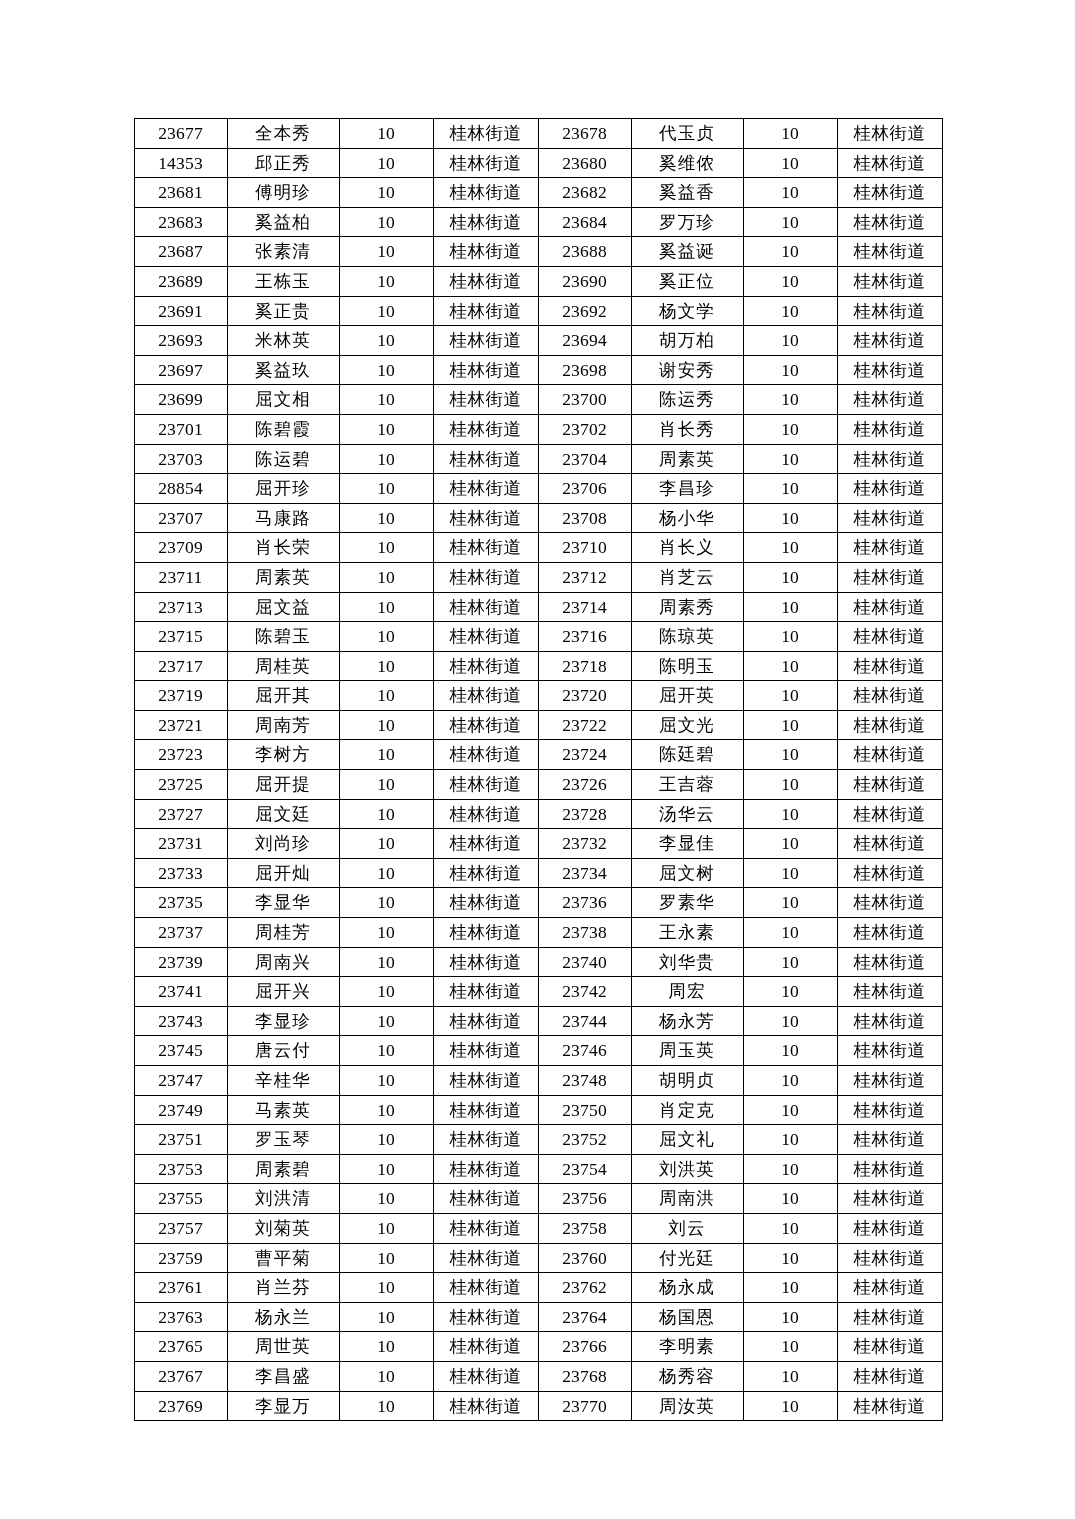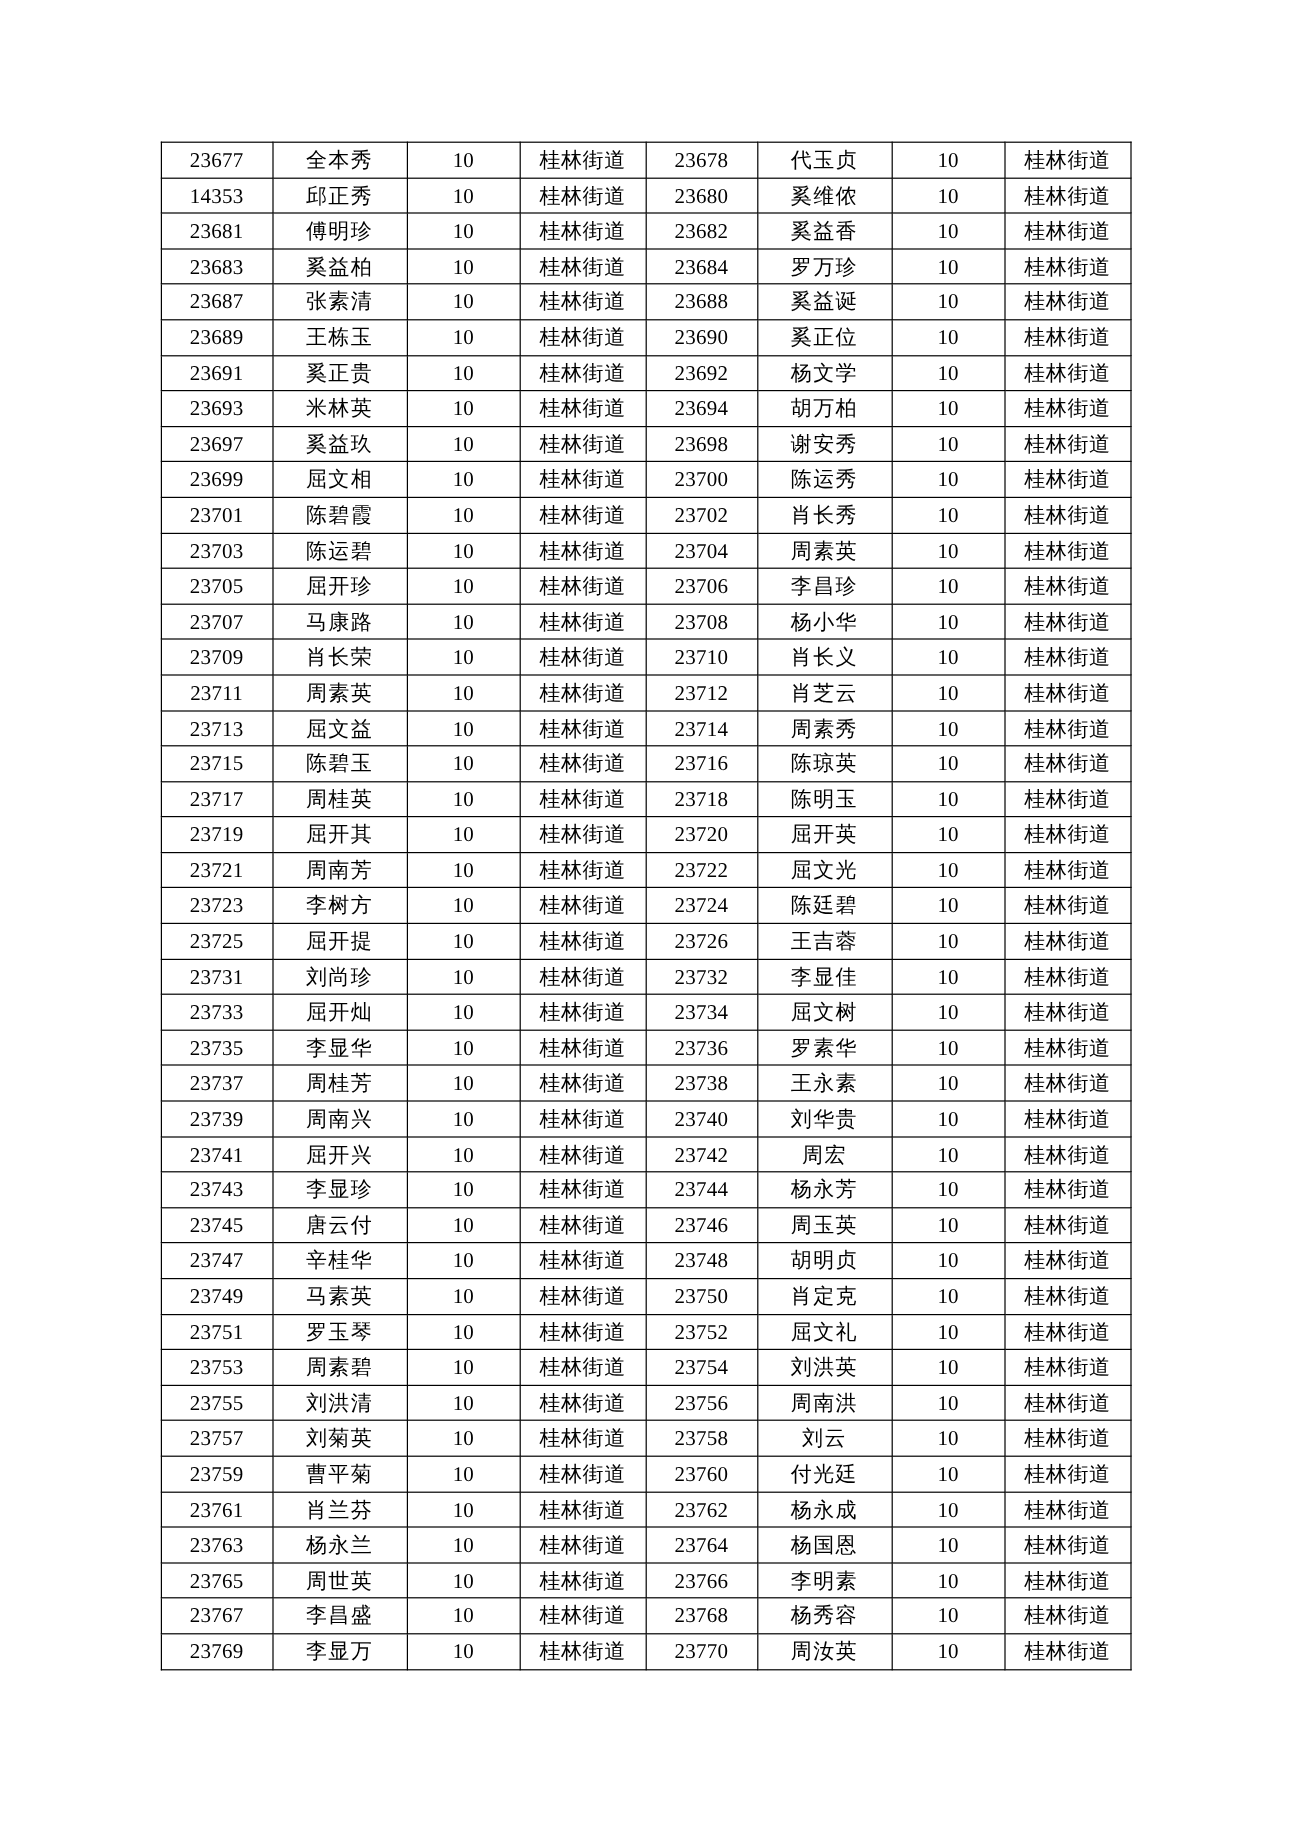--- a/index.html
+++ b/index.html
@@ -182,21 +182,21 @@
             <td class="cell-id">23703</td>
             <td class="cell-name">陈运碧</td>
             <td class="cell-amount">10</td>
             <td class="cell-street">桂林街道</td>
             <td class="cell-id">23704</td>
             <td class="cell-name">周素英</td>
             <td class="cell-amount">10</td>
             <td class="cell-street">桂林街道</td>
           </tr>
           <tr>
-            <td class="cell-id">23705</td>
+            <td class="cell-id">28854</td>
             <td class="cell-name">屈开珍</td>
             <td class="cell-amount">10</td>
             <td class="cell-street">桂林街道</td>
             <td class="cell-id">23706</td>
             <td class="cell-name">李昌珍</td>
             <td class="cell-amount">10</td>
             <td class="cell-street">桂林街道</td>
           </tr>
           <tr>
             <td class="cell-id">23707</td>
@@ -288,20 +288,30 @@
             <td class="cell-amount">10</td>
             <td class="cell-street">桂林街道</td>
           </tr>
           <tr>
             <td class="cell-id">23725</td>
             <td class="cell-name">屈开提</td>
             <td class="cell-amount">10</td>
             <td class="cell-street">桂林街道</td>
             <td class="cell-id">23726</td>
             <td class="cell-name">王吉蓉</td>
+            <td class="cell-amount">10</td>
+            <td class="cell-street">桂林街道</td>
+          </tr>
+          <tr>
+            <td class="cell-id">23727</td>
+            <td class="cell-name">屈文廷</td>
+            <td class="cell-amount">10</td>
+            <td class="cell-street">桂林街道</td>
+            <td class="cell-id">23728</td>
+            <td class="cell-name">汤华云</td>
             <td class="cell-amount">10</td>
             <td class="cell-street">桂林街道</td>
           </tr>
           <tr>
             <td class="cell-id">23731</td>
             <td class="cell-name">刘尚珍</td>
             <td class="cell-amount">10</td>
             <td class="cell-street">桂林街道</td>
             <td class="cell-id">23732</td>
             <td class="cell-name">李显佳</td>

